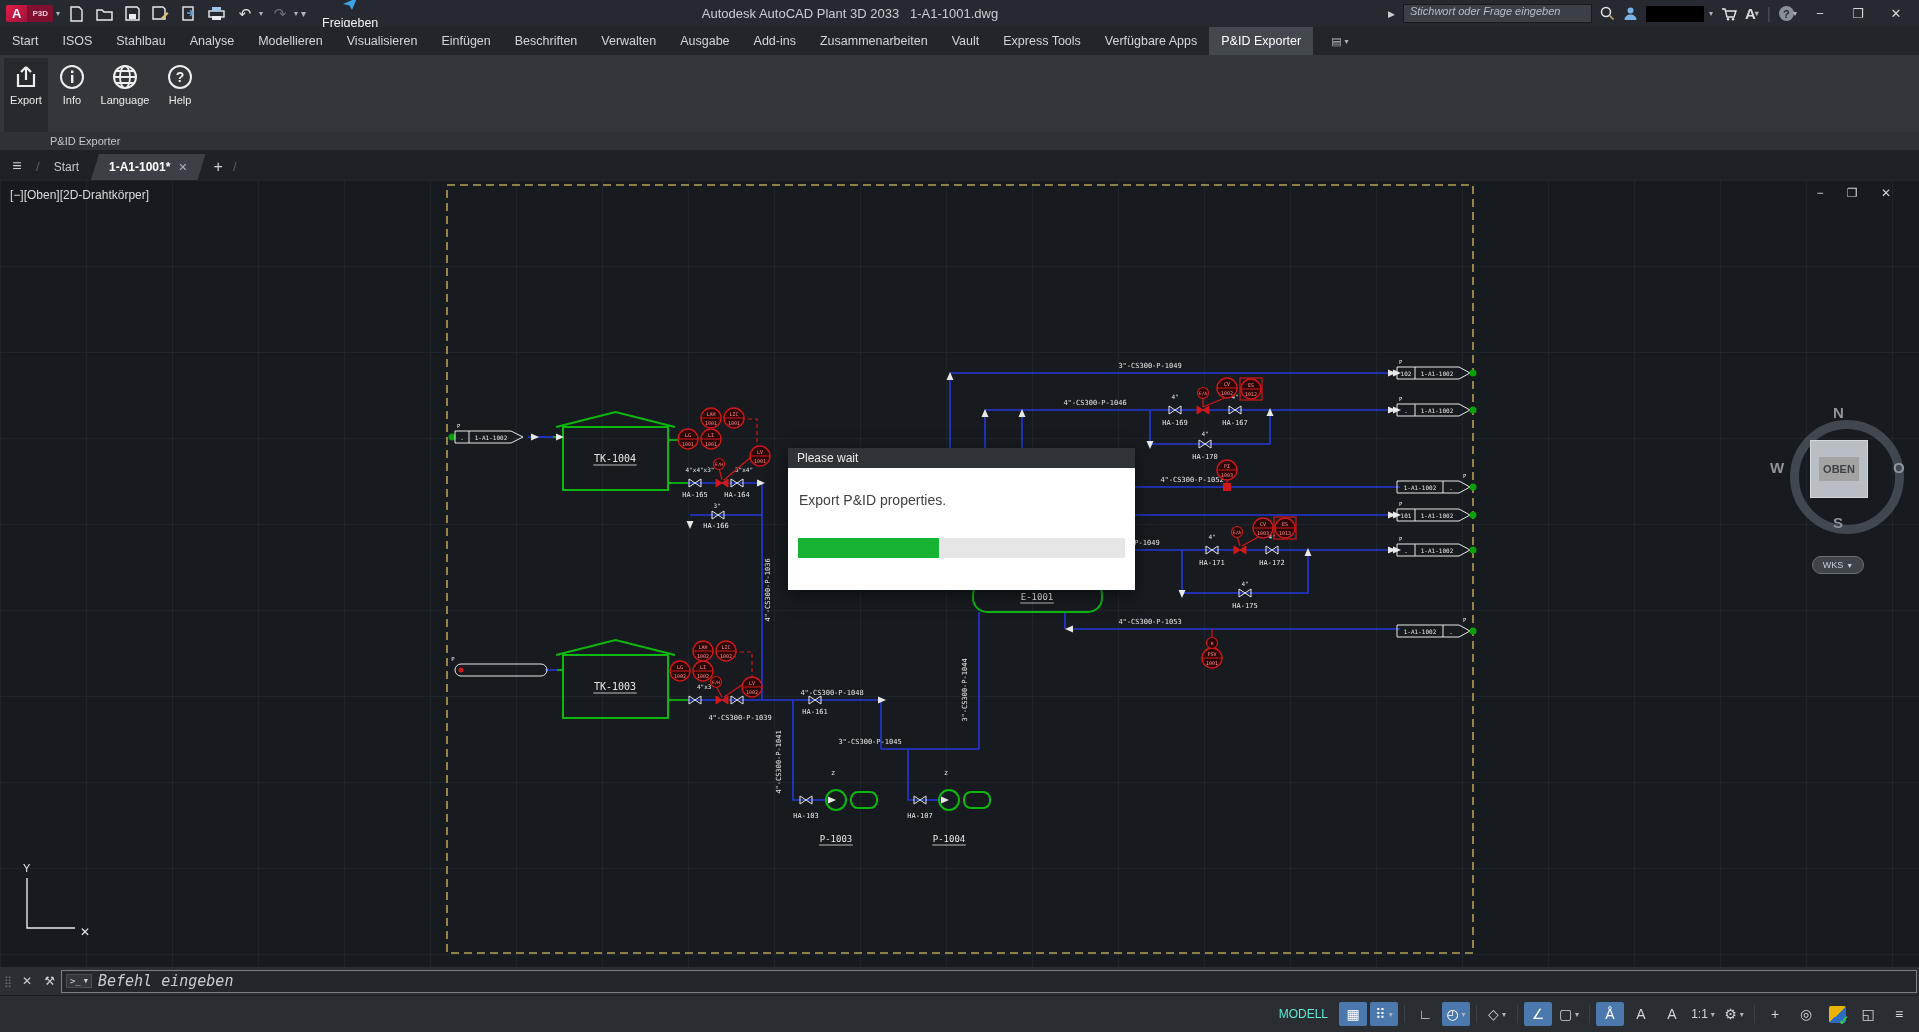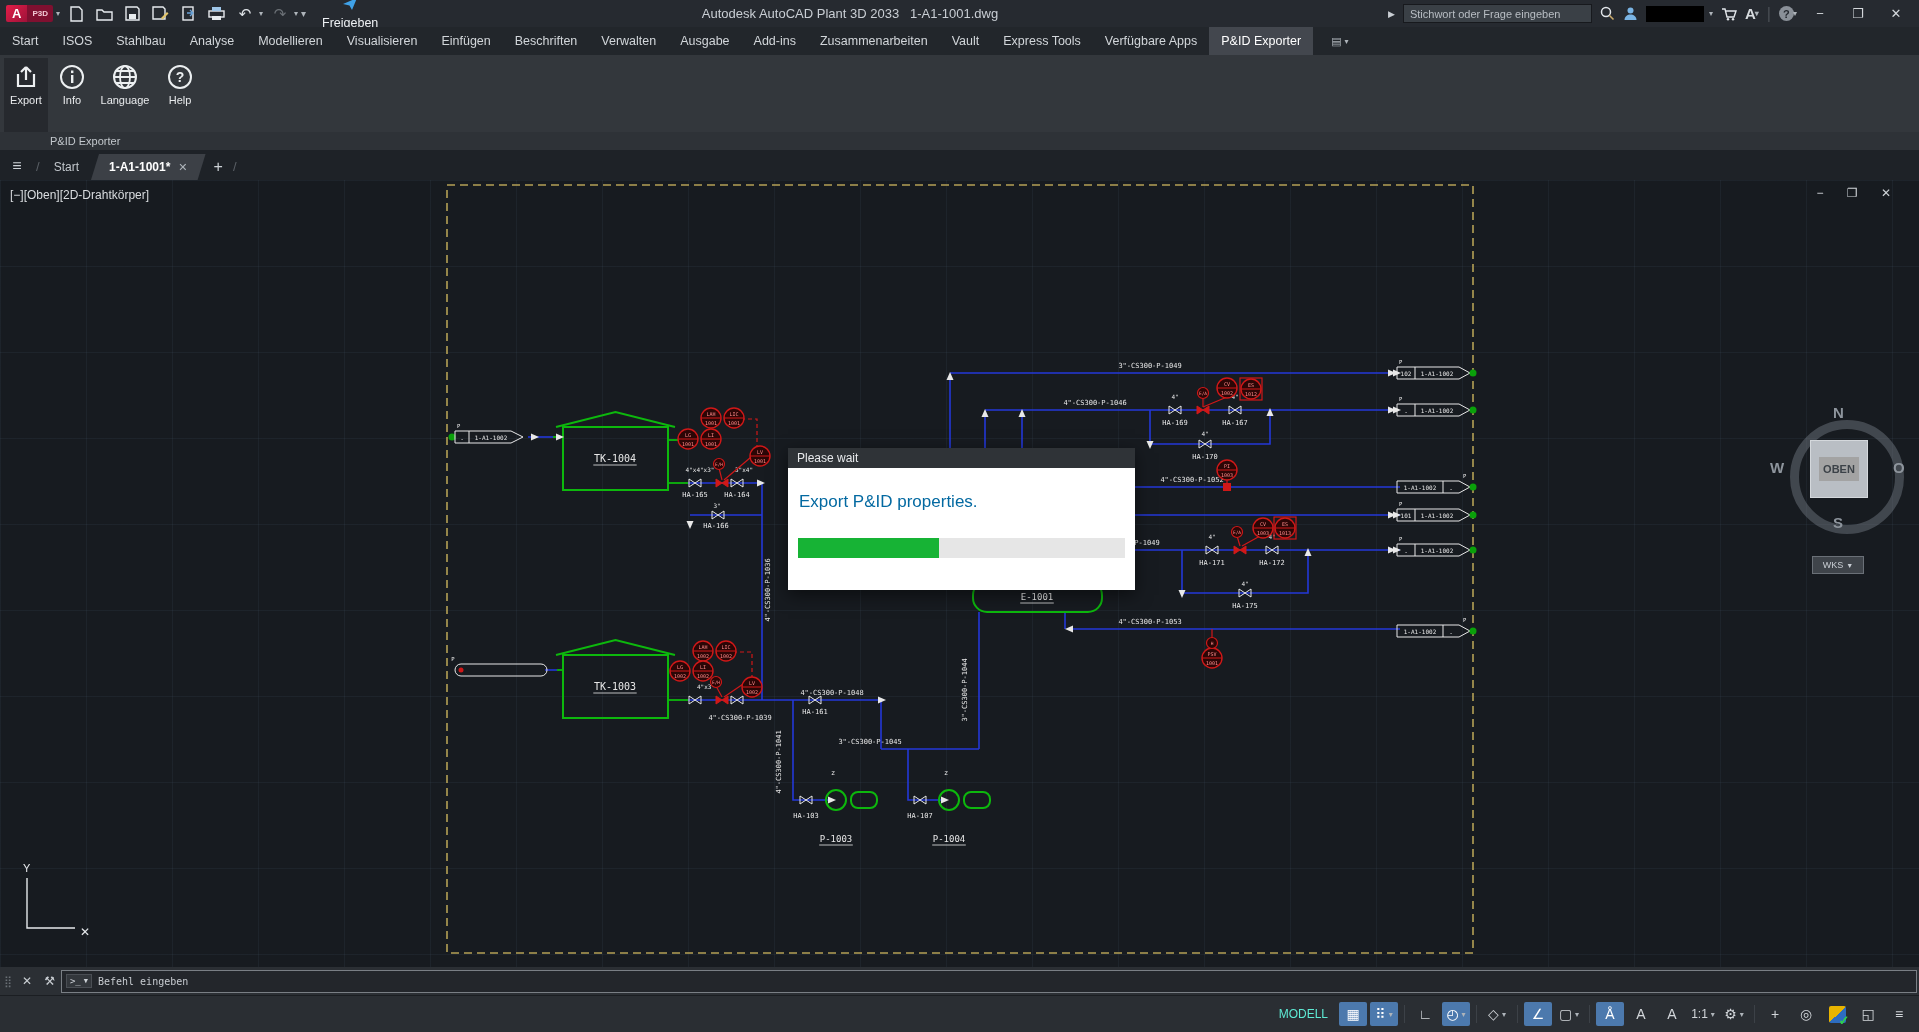--- a/index.html
+++ b/index.html
@@ -13,21 +13,21 @@
     font-size:13px;padding:1px 6px;border-radius:2px 0 0 2px;}
   #applogo .p3d{background:#7f1030;color:#f2c9d4;font-size:8px;font-weight:bold;padding:4px 5px;border-radius:0 2px 2px 0;}
   .qicon{width:22px;height:20px;display:flex;align-items:center;justify-content:center;color:#dfe3e7;}
   .qicon svg{display:block}
   .caret{font-size:8px;color:#aeb4ba;margin-left:-3px;}
   #share{display:flex;align-items:center;gap:5px;margin-left:10px;color:#eef1f4;font-size:12.5px;flex-direction:column;}
   #title-text{position:absolute;left:0;top:0;width:1700px;text-align:center;line-height:27px;
     font-size:13px;color:#c9ced4;white-space:pre;}
   #infocenter{position:absolute;right:0;top:0;height:27px;display:flex;align-items:center;gap:8px;padding-right:8px;}
   #search-field{width:175px;height:17px;background:#3a4046;border:1px solid #17191d;color:#b9bec4;
-    font-size:11px;padding:0 6px;display:flex;align-items:center;}
+    font-style:italic;font-size:11px;padding:0 6px;display:flex;align-items:flex-start;}
   #redacted{width:58px;height:16px;background:#000;}
   .ic-btn{color:#d7dbdf;font-size:13px;display:flex;align-items:center;gap:2px;}
   #help-circle{width:15px;height:15px;border-radius:50%;background:#8a9098;color:#262a30;font-weight:bold;
     font-size:11px;display:flex;align-items:center;justify-content:center;}
   .winbtn{width:30px;text-align:center;color:#d3d7db;font-size:13px;}
   
   #ribbontabs{position:absolute;left:0;top:27px;width:1919px;height:28px;background:#22262b;display:flex;align-items:stretch;}
   .rtab{padding:0 12px;display:flex;align-items:center;font-size:12.5px;color:#d2d6da;white-space:nowrap;}
   .rtab.active{background:#43474e;color:#fff;}
   #panelctl{display:flex;align-items:center;gap:3px;margin-left:18px;color:#aeb4ba;font-size:11px;}
@@ -58,37 +58,37 @@
   #vp-winbtns{position:absolute;right:18px;top:6px;font-size:12px;color:#cfd3d7;letter-spacing:10px;}
   
   #cube{position:absolute;left:1780px;top:230px;width:116px;height:116px;}
   #cube .ring{position:absolute;left:10px;top:10px;width:96px;height:96px;border-radius:50%;
      border:9px solid rgba(130,138,147,.40);}
   #cube .face{position:absolute;left:30px;top:30px;width:56px;height:56px;background:#b9bec4;border:1px solid #d4d8dc;
      display:flex;align-items:center;justify-content:center;font-weight:bold;font-size:11px;color:#3c4248;}
   #cube .face .inner{background:#a3a3a3;padding:6px 4px;}
   .cdir{position:absolute;font-weight:bold;font-size:15px;color:#8e959d;}
   #wks{position:absolute;left:1812px;top:376px;width:50px;height:16px;background:rgba(74,79,85,.8);
-     border:1px solid #6a7077;border-radius:0;color:#c9ced4;font-size:9px;display:flex;align-items:center;justify-content:center;gap:3px;}
+     border:1px solid #6a7077;border-radius:9px;color:#c9ced4;font-size:9px;display:flex;align-items:center;justify-content:center;gap:3px;}
   
   #dialog{position:absolute;left:788px;top:448px;width:347px;height:142px;box-shadow:0 5px 16px rgba(0,0,0,.5);}
   #dialog .dtitle{height:20px;background:#2f3337;color:#e8eaec;font-size:12px;display:flex;align-items:center;padding-left:9px;}
   #dialog .dbody{height:122px;background:#fff;position:relative;}
-  #dialog .dmsg{position:absolute;left:11px;top:24px;color:#0369a1;font-size:17px;}
+  #dialog .dmsg{position:absolute;left:11px;top:24px;color:#404040;font-size:14px;}
   #dialog .track{position:absolute;left:10px;top:70px;width:327px;height:20px;background:#e6e6e6;}
   #dialog .fill{height:100%;background:#17b335;}
   
   #cmdrow{position:absolute;left:0;top:967px;width:1919px;height:28px;background:#2b2f34;display:flex;align-items:center;}
   #cmd-grip{color:#6a7076;font-size:11px;margin:0 4px 0 4px;}
   .cmd-ico{color:#c9ced3;font-size:12px;margin:0 6px;}
   #cmd-input{flex:1;height:21px;margin-right:2px;background:#23262b;border:1px solid #7a7f85;
      display:flex;align-items:center;gap:6px;padding-left:4px;}
   #cmd-chip{background:#33373c;border:1px solid #4a4e54;color:#cfd3d8;font-size:9px;
      font-family:"DejaVu Sans Mono",monospace;padding:1px 3px;display:flex;align-items:center;gap:3px;}
-  #cmd-text{font-family:"DejaVu Sans Mono",monospace;font-size:10px;color:#c8ccd1;}
+  #cmd-text{font-family:"DejaVu Sans Mono",monospace;font-style:italic;font-size:15px;color:#c8ccd1;}
   
   #statusbar{position:absolute;left:0;top:995px;width:1919px;height:37px;background:#2a2e33;border-top:1px solid #1b1e22;
      display:flex;align-items:center;justify-content:flex-end;padding-right:6px;box-sizing:border-box;gap:3px;}
   #model-label{font-size:12px;color:#5eead4;margin-right:8px;}
   .sicon{min-width:24px;height:24px;display:flex;align-items:center;justify-content:center;
      color:#d2d6da;font-size:14px;border-radius:2px;gap:2px;padding:0 2px;}
   .sicon.active{background:#4c79ad;color:#fff;}
   .sicon .caret{margin-left:1px}
   .ssep{width:1px;height:18px;background:#3c4147;margin:0 3px;}
   #perf{width:17px;height:17px;background:linear-gradient(135deg,#e8b400 0 50%,#2d6cc0 50% 100%);position:relative;border-radius:2px;}

